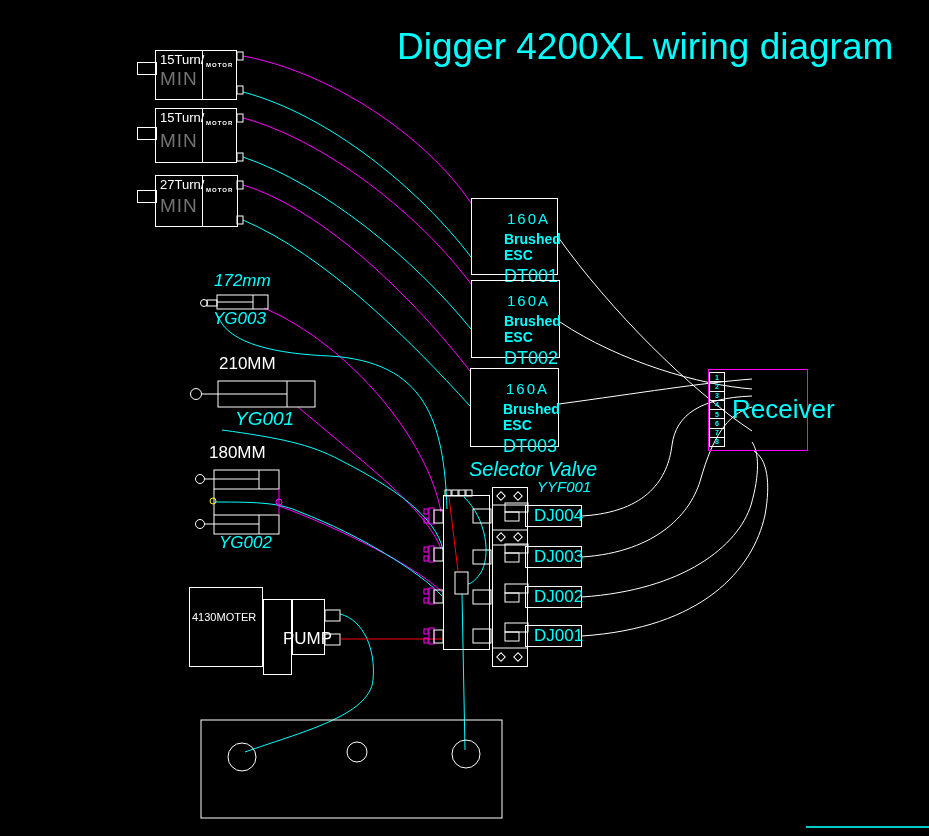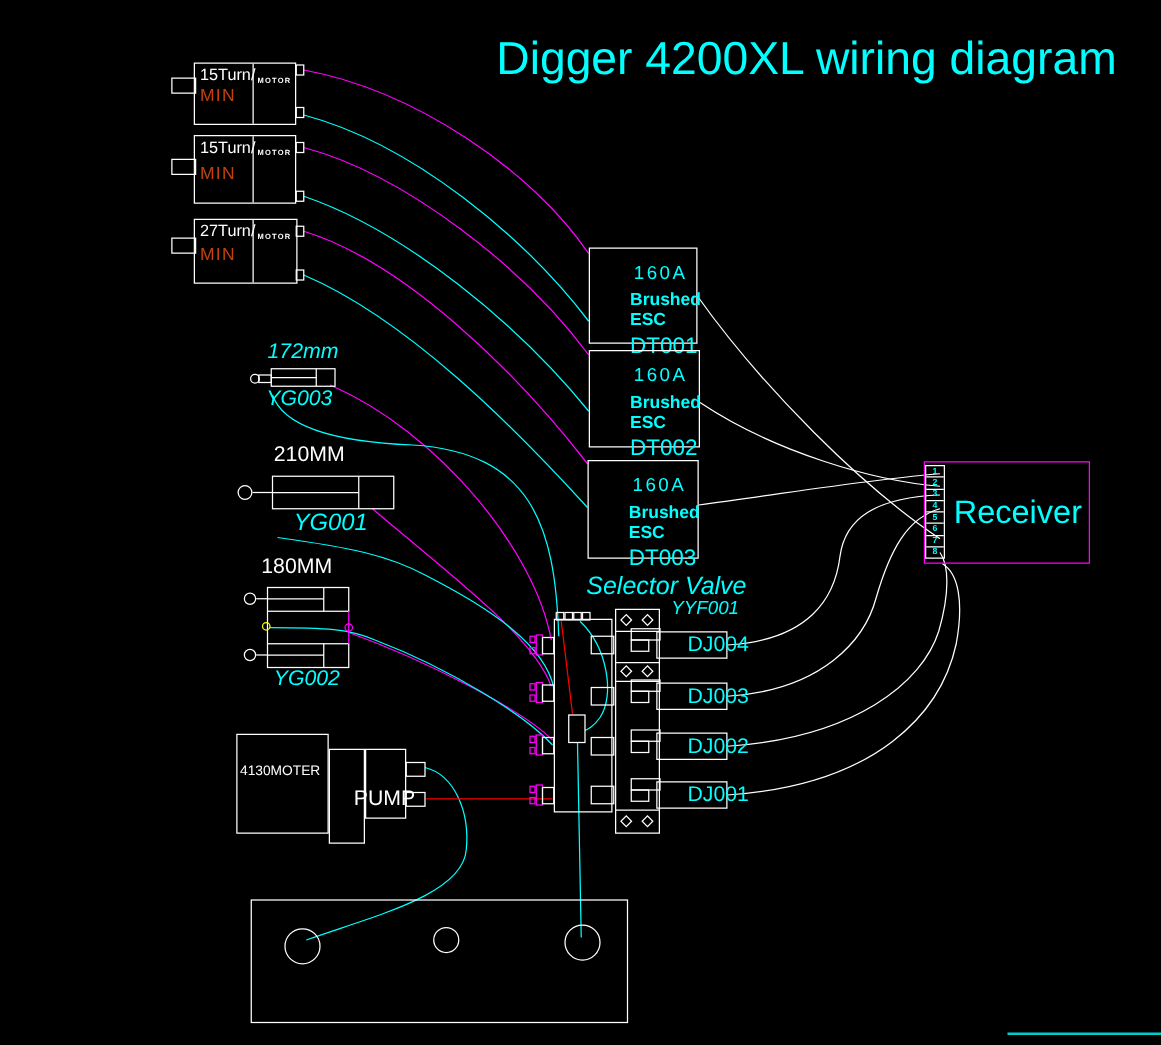--- a/index.html
+++ b/index.html
@@ -7,38 +7,38 @@
          font-family:"Liberation Sans","DejaVu Sans",sans-serif;}
   .stage svg{position:absolute;left:0;top:0;z-index:1;}
   .abs{position:absolute;z-index:2;}
   .wbox{position:absolute;z-index:2;border:1px solid #fff;box-sizing:border-box;background:transparent;padding-left:25px;}
   .cyan{color:#00ffff;font-style:italic;}
   .white{color:#ffffff;}
   .title{left:370px;top:26px;font-size:37px;color:#00ffff;white-space:nowrap;margin-left:27px;}
   
   .motor-divider{position:absolute;top:0;bottom:0;width:1px;background:#fff;}
   .motor-speed{position:absolute;left:4px;top:1px;font-size:13px;color:#fff;white-space:nowrap;}
-  .motor-min{position:absolute;left:4px;font-size:14px;color:#c2410c;letter-spacing:1px;}
+  .motor-min{position:absolute;left:4px;font-size:19px;color:#737373;letter-spacing:1px;}
   .motor-type{position:absolute;left:50px;top:11px;font-size:6px;font-weight:bold;letter-spacing:1px;color:#fff;white-space:nowrap;}
   .motor-shaft{position:absolute;left:-19px;width:18px;height:11px;border:1px solid #fff;}
   
   .esc{color:#00ffff;}
   .esc-rating{margin:11px 0 0 10px;font-size:15px;letter-spacing:2px;}
   .esc-type{margin:4px 0 0 7px;font-size:14px;font-weight:bold;}
   .esc-id{margin:3px 0 0 7px;font-size:18px;}
   
-  .receiver{position:absolute;left:739px;top:369px;width:133px;height:82px;border:1px solid #ff00ff;box-sizing:border-box;z-index:2;}
+  .receiver{position:absolute;left:708px;top:369px;width:100px;height:82px;border:1px solid #ff00ff;box-sizing:border-box;z-index:2;}
   .pinblock{position:absolute;left:0px;top:2px;width:16px;height:75px;border:1px solid #fff;box-sizing:border-box;display:flex;flex-direction:column;}
   .pin{flex:1;display:flex;align-items:center;justify-content:center;font-size:7px;font-weight:bold;color:#00ffff;border-bottom:1px solid #fff;}
   .pin:last-child{border-bottom:none;}
   .receiver-label{position:absolute;left:23px;top:24px;font-size:26px;color:#00ffff;}
   
   .lbl{position:absolute;z-index:2;white-space:nowrap;}
   
-  .dj{position:absolute;z-index:2;width:57px;height:22px;border:1px solid #fff;box-sizing:border-box;color:#00ffff;font-size:17px;line-height:19px;padding-left:24px;}
+  .dj{position:absolute;z-index:2;width:57px;height:22px;border:1px solid #fff;box-sizing:border-box;color:#00ffff;font-size:17px;line-height:19px;padding-left:8px;}
 </style>
 </head>
 <body>
 
 <div class="stage">
 
   <svg width="929" height="836" viewBox="0 0 929 836">
     <g fill="none" stroke-width="1">
 
       <path d="M 243,56 C 330,72 425,135 471,203" stroke="#ff00ff"></path>

